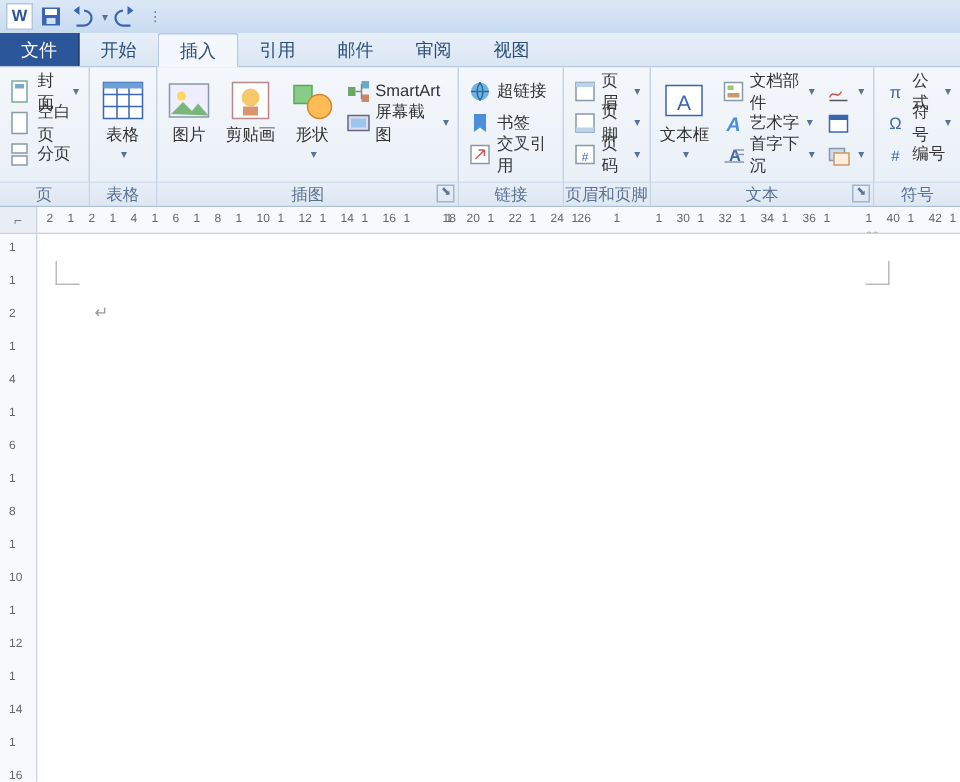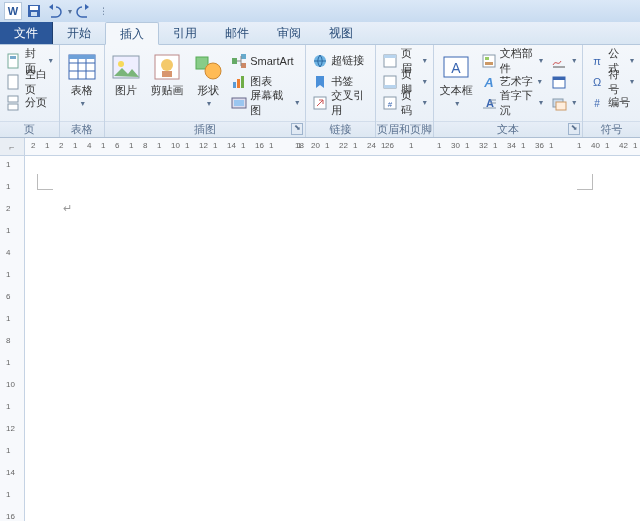--- a/index.html
+++ b/index.html
@@ -165,30 +165,20 @@
         <div class="btn-h">
           <span class="ic">
               <svg width="16" height="16">
                 <rect x="1" y="5" width="5" height="6" fill="#6a6"></rect>
                 <rect x="10" y="1" width="5" height="5" fill="#6ac"></rect>
                 <rect x="10" y="10" width="5" height="5" fill="#c86"></rect>
                 <path d="M6 8h4M10 3v10" stroke="#888" fill="none"></path>
               </svg>
             </span>
           <span>SmartArt</span>
-        </div>
-        <div class="btn-h">
-          <span class="ic">
-              <svg width="16" height="16">
-                <rect x="2" y="8" width="3" height="6" fill="#5b9bd5"></rect>
-                <rect x="6" y="5" width="3" height="9" fill="#ed7d31"></rect>
-                <rect x="10" y="2" width="3" height="12" fill="#70ad47"></rect>
-              </svg>
-            </span>
-          <span>图表</span>
         </div>
         <div class="btn-h">
           <span class="ic">
               <svg width="16" height="16">
                 <rect x="1" y="3" width="14" height="10" fill="#dde" stroke="#668"></rect>
                 <rect x="3" y="5" width="10" height="6" fill="#9ac6f0"></rect>
               </svg>
             </span>
           <span>屏幕截图</span>
             <span class="dd">▾</span>

